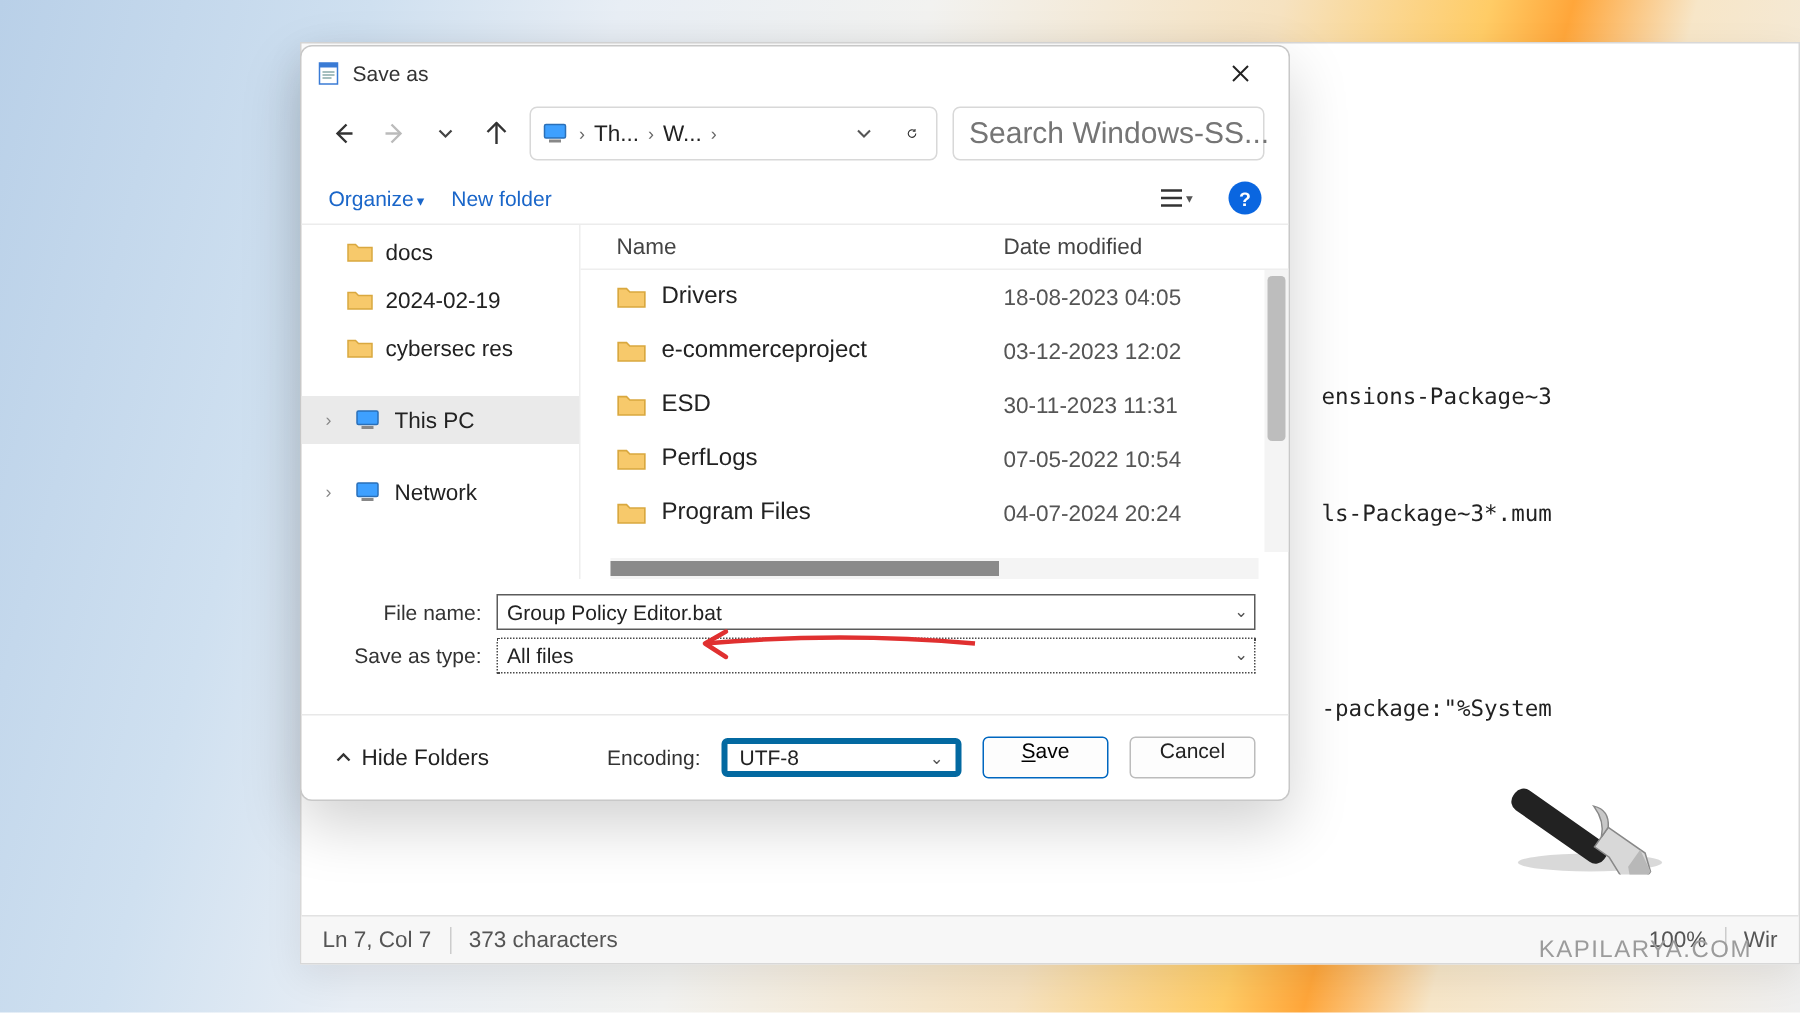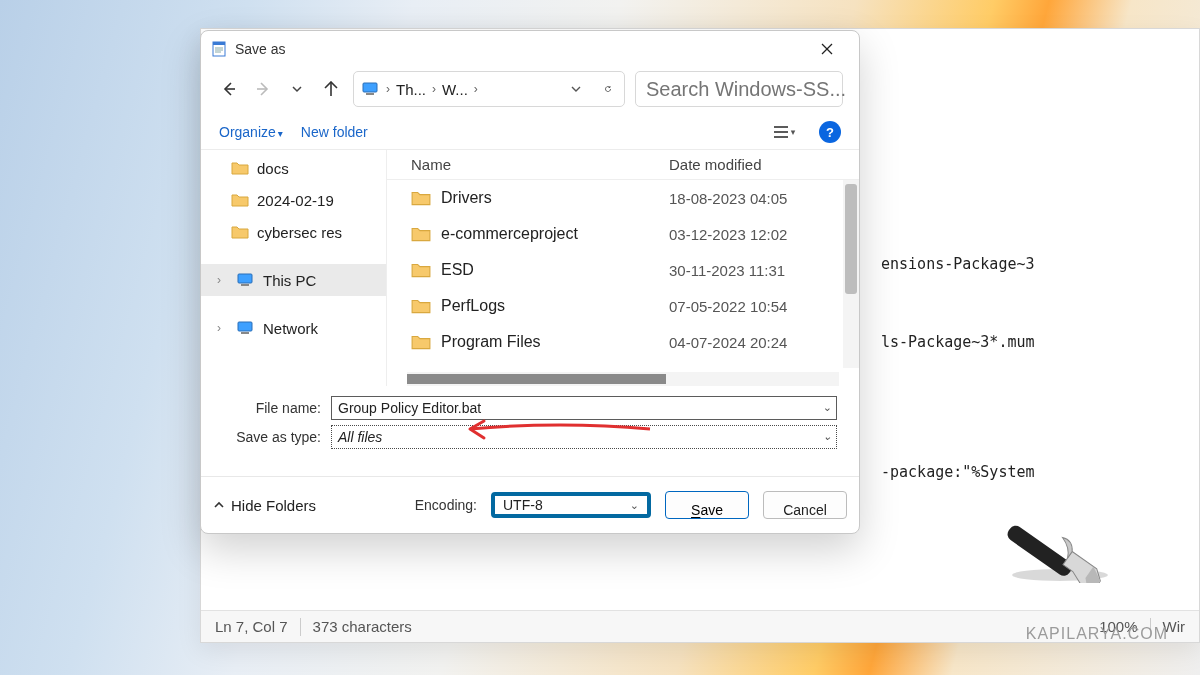--- a/index.html
+++ b/index.html
@@ -168,43 +168,43 @@
   }
   .form-row label {
     width:108px; text-align:right; padding-right:10px; font-size:14px; color:#333;
   }
   .form-row .combo {
     flex:1; height:24px; border:1px solid #7a7a7a;
     display:flex; align-items:center; padding:0 6px;
     font-size:14px; background:#fff; position:relative;
   }
   .form-row .combo.filename { border-color:#5b5b5b; }
-  .form-row .combo.type { border:1px dotted #4a4a4a;font-style:italic; }
+  .form-row .combo.type { border:1px dotted #4a4a4a; }
   .combo .dd {
     position:absolute; right:4px; top:4px; font-size:11px; color:#555;
   }
 
   .footer {
-    display:flex; align-items:center; padding:14px 12px;
+    display:flex; align-items:center; padding:14px 22px;
     border-top:1px solid #e8e8e8; gap:14px; margin-top:16px;
   }
   .hide-folders {
     display:flex; align-items:center; gap:6px; font-size:15px; color:#222; cursor:pointer;
   }
   .footer .spacer { flex:1; }
   .enc-label { font-size:14px; color:#333; }
   .enc-combo {
     width:160px; height:26px; border:4px solid #0369a1; border-radius:4px;
     display:flex; align-items:center; padding:0 8px; font-size:14px; background:#fff;
     position:relative;
   }
   .enc-combo .dd { position:absolute; right:8px; font-size:11px; color:#555; }
   .btn {
     width:84px; height:28px; border:1px solid #bcbcbc; border-radius:4px;
-    background:#fdfdfd; display:flex; align-items:flex-end; justify-content:center;
+    background:#fdfdfd; display:flex; align-items:flex-start; justify-content:center;
     font-size:14px; cursor:pointer;
   }
   .btn.primary { border:1.5px solid #0067c0; color:#000; }
   .btn .ul { text-decoration:underline; text-underline-offset:2px; }
 
   .arrow-annot {
     position:absolute;
     left:450px; top:417px;
     pointer-events:none;
   }

